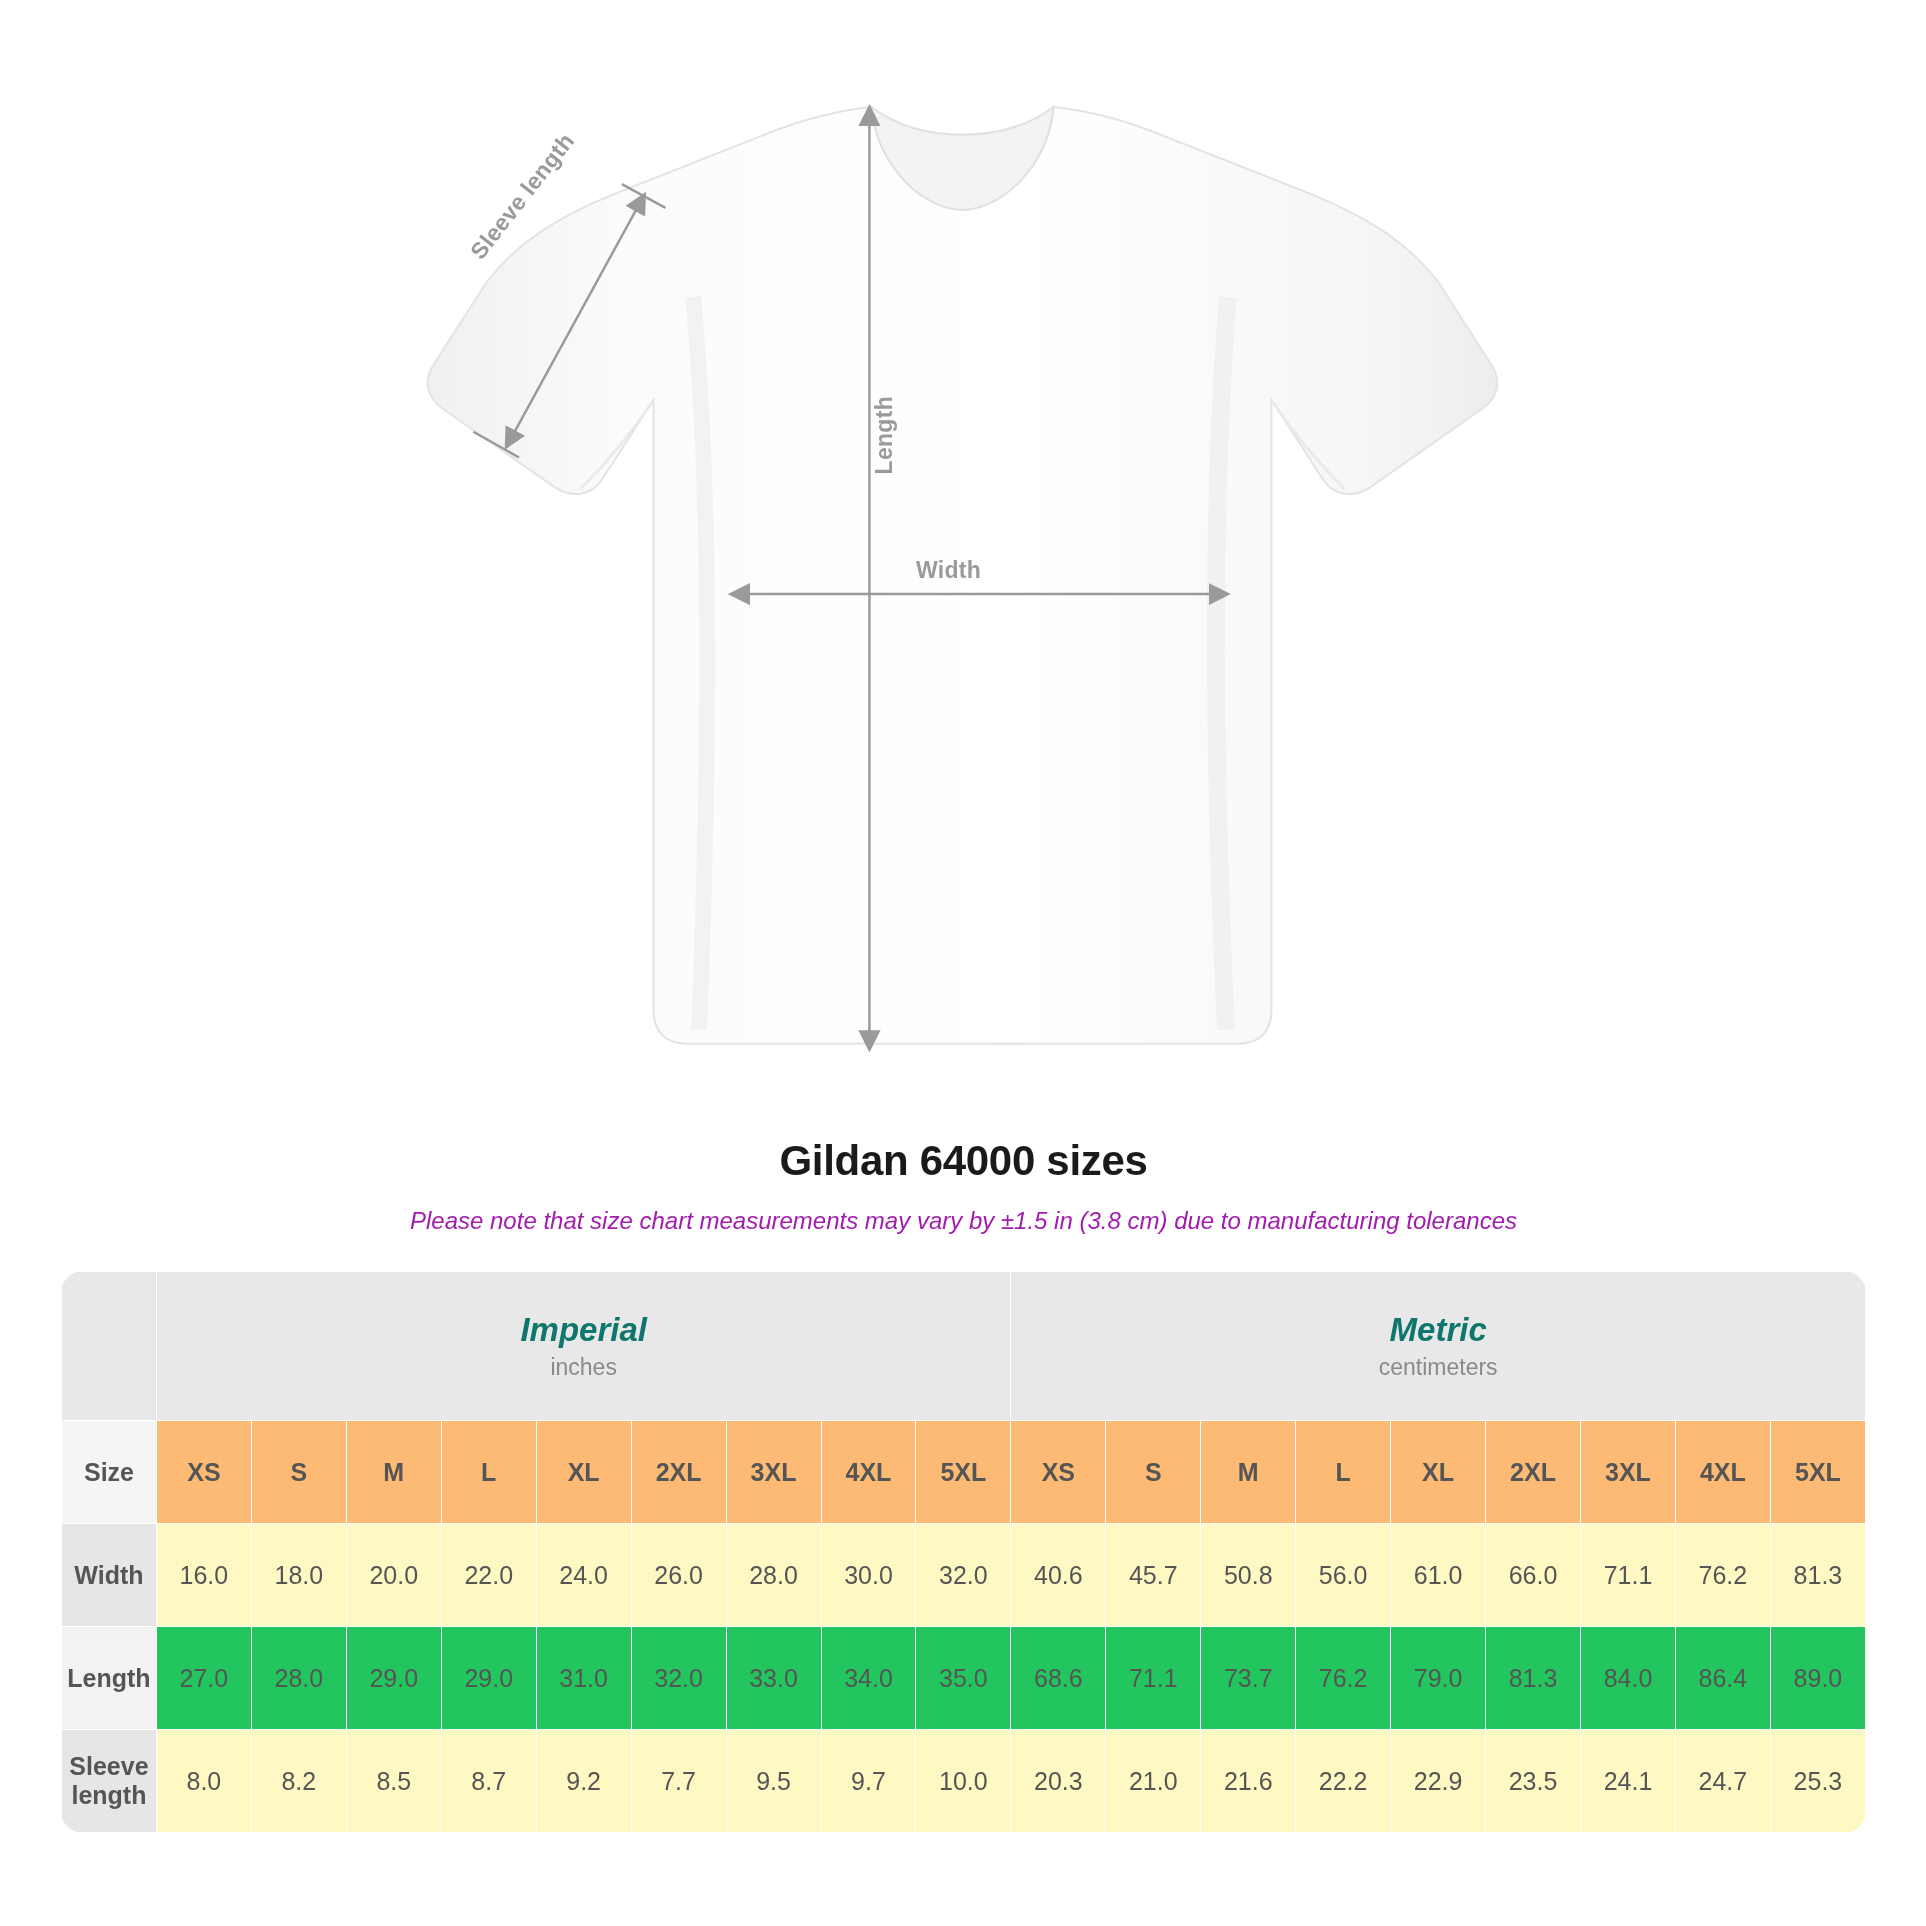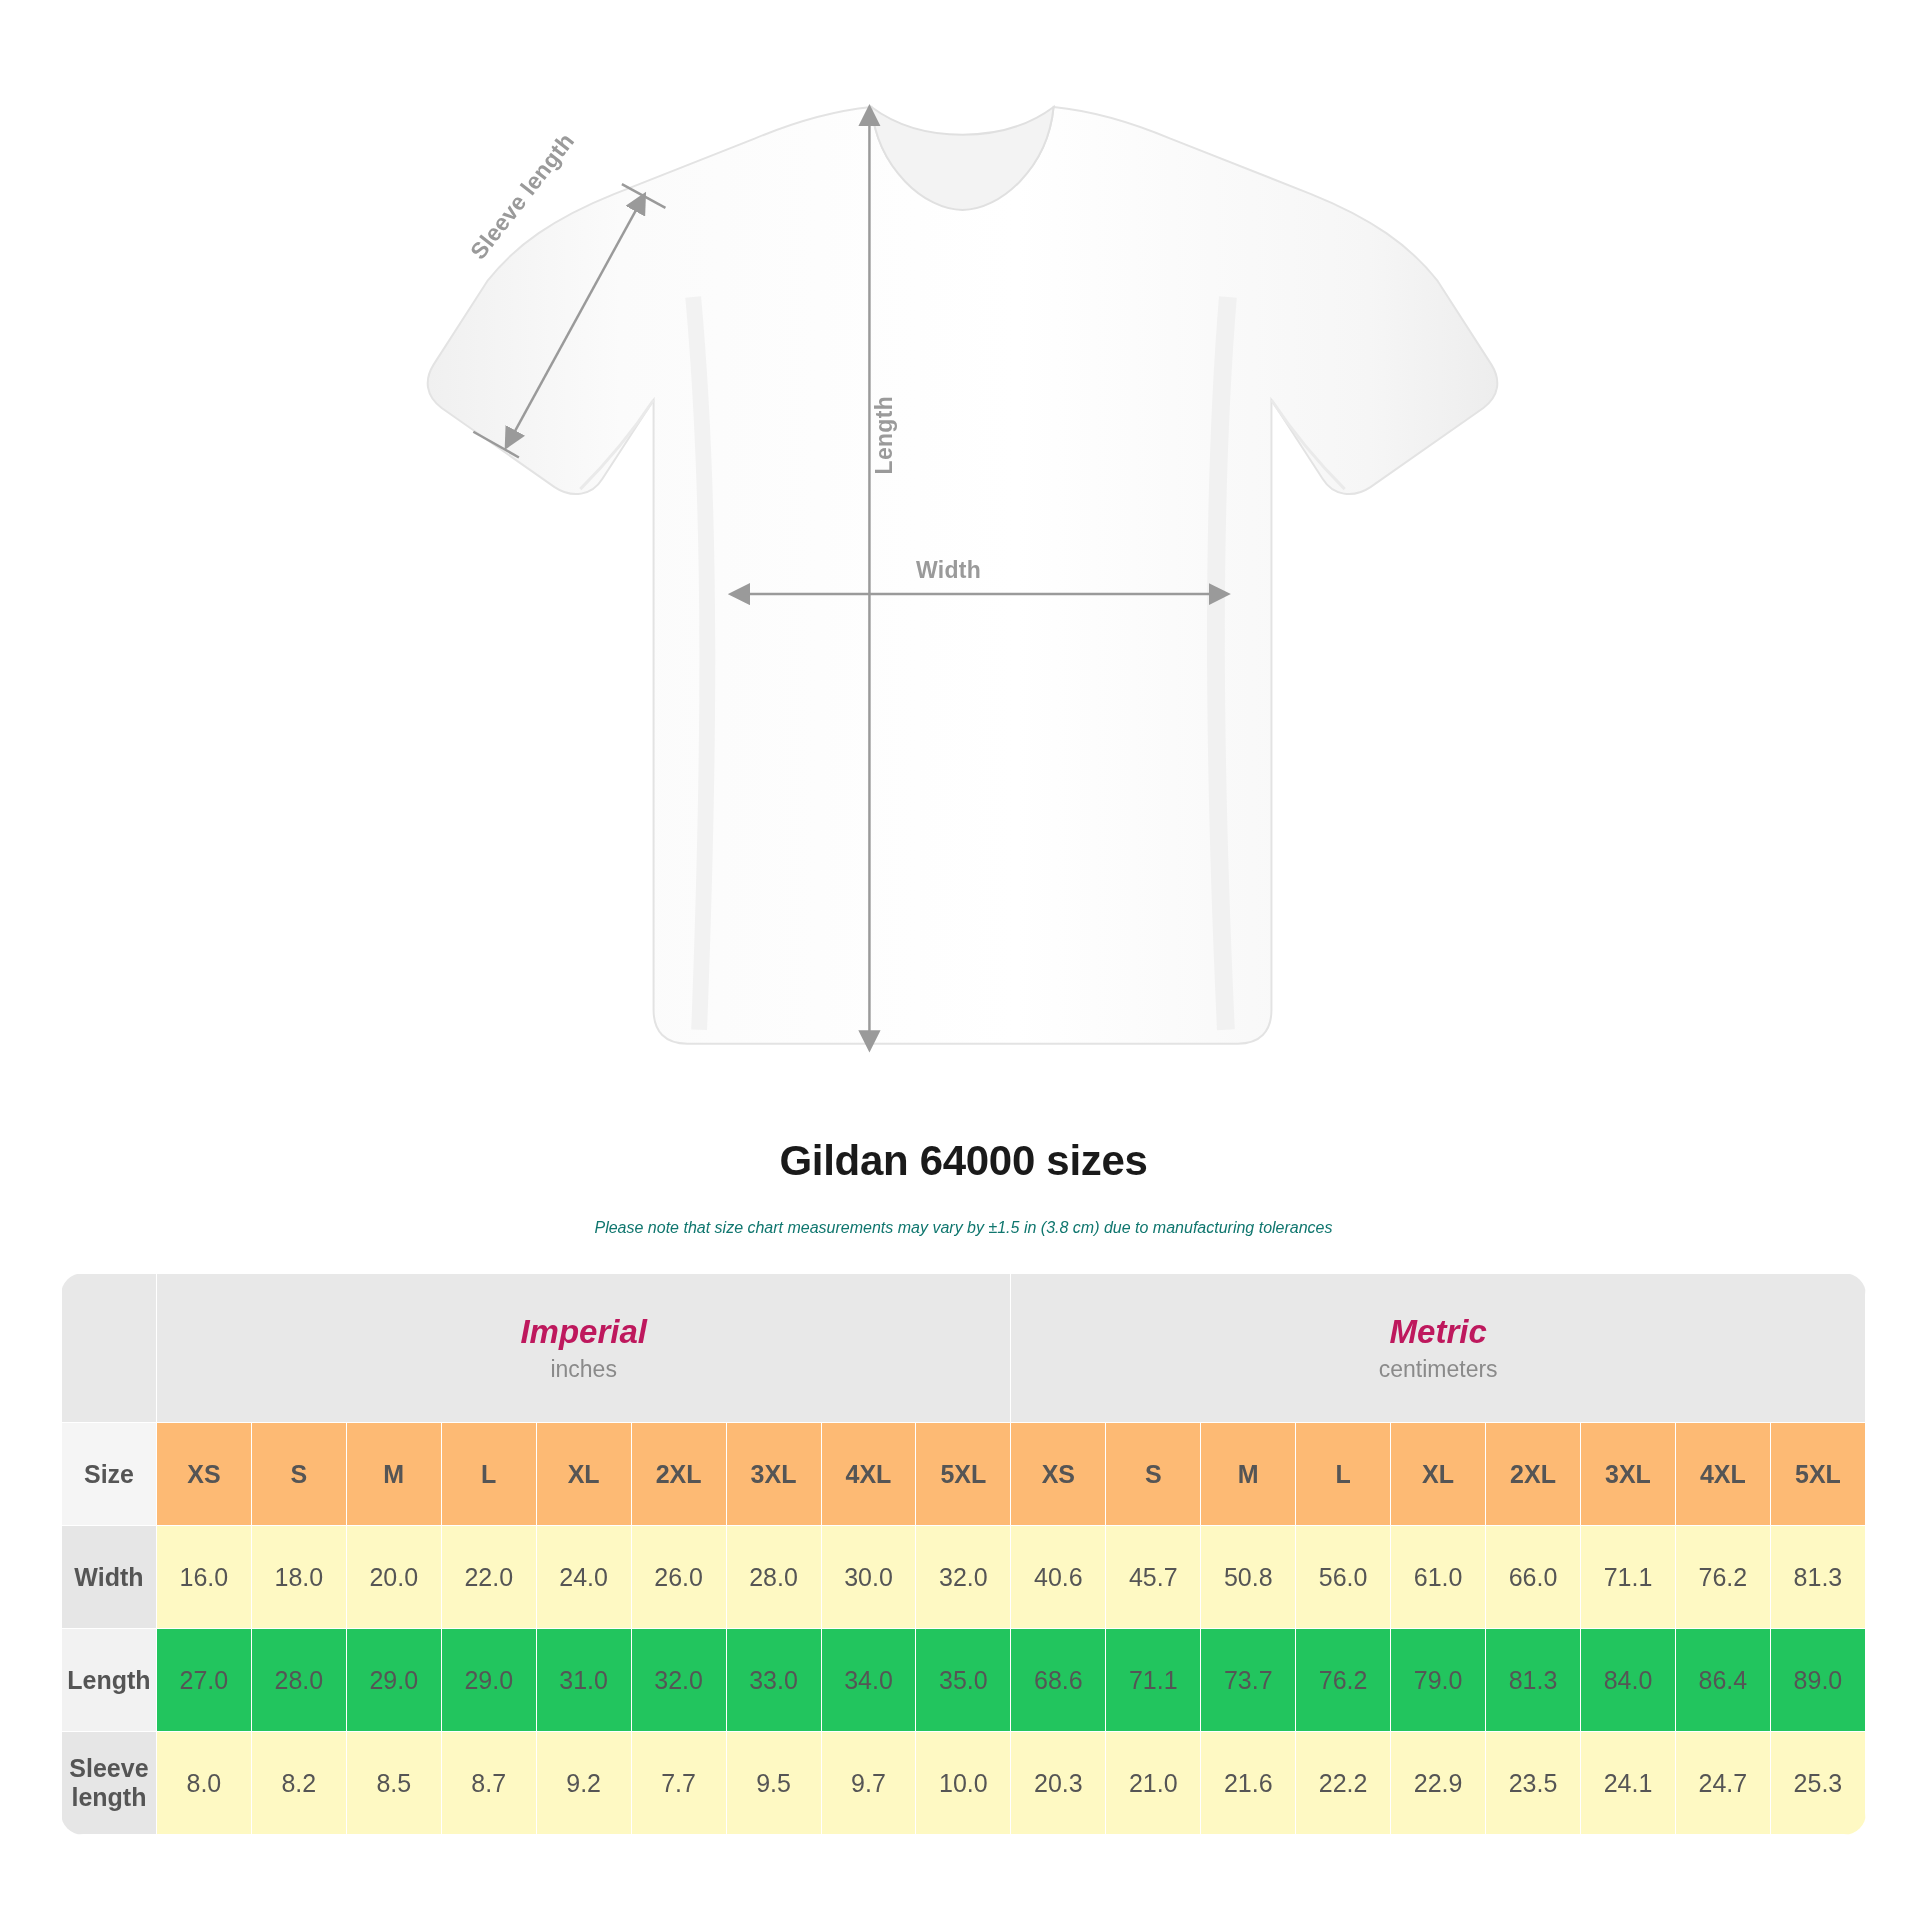--- a/index.html
+++ b/index.html
@@ -55,24 +55,24 @@
     margin-top: 28px;
   }
   .chart-title {
     font-size: 42px;
     font-weight: bold;
     color: #1a1a1a;
     letter-spacing: -0.3px;
     margin: 0;
   }
   .chart-note {
-    font-size: 16px;
+    font-size: 24px;
     font-style: italic;
-    color: #0f766e;
-    margin-top: 34px;
+    color: #a21caf;
+    margin-top: 22px;
   }
 
   
   .table-wrap {
     margin: 36px 61px 0 61px;
     border-radius: 22px;
     overflow: hidden;
   }
   table.size-table {
     border-collapse: collapse;
@@ -88,21 +88,21 @@
   }
   .unit-row td {
     background: #e8e8e8;
     height: 149px;
     border: none;
   }
   .unit-title {
     font-size: 33px;
     font-weight: bold;
     font-style: italic;
-    color: #be185d;
+    color: #0f766e;
     line-height: 1.15;
     text-align: center;
   }
   .unit-sub {
     font-size: 23px;
     color: #8a8a8a;
     margin-top: 6px;
   }
   .hdr-row td {
     background: #fdba74;

